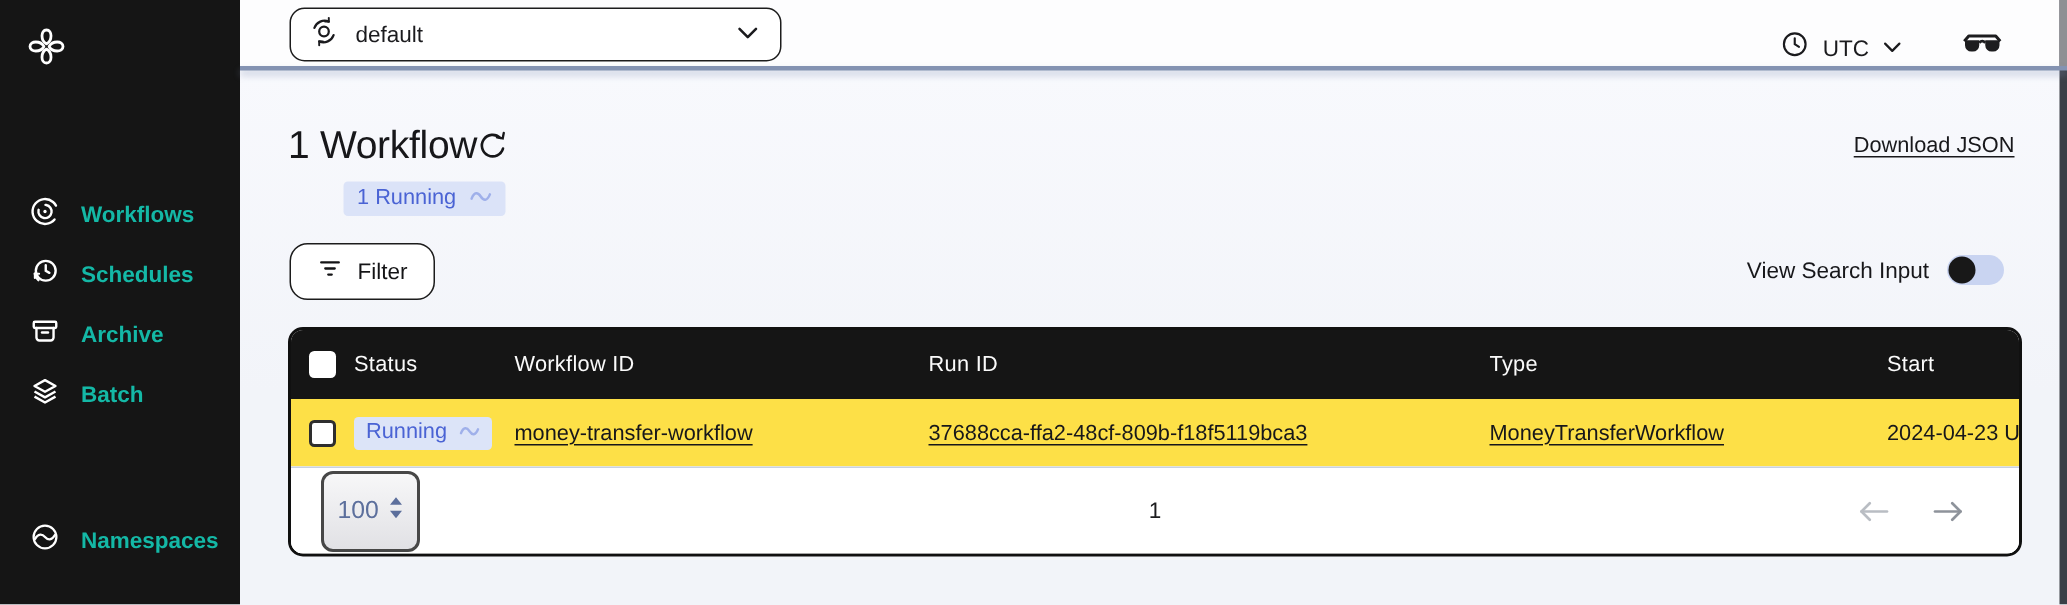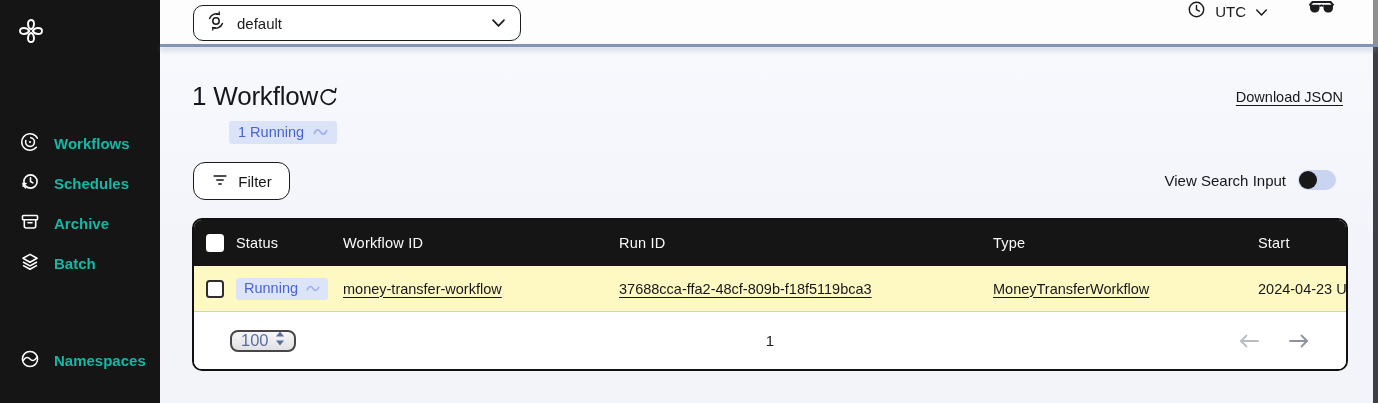--- a/index.html
+++ b/index.html
@@ -12,21 +12,21 @@
   .nav { position:absolute; left:0; top:123px; width:100%; }
   .nav-item { height:40px; display:flex; align-items:center; padding-left:19px; gap:13px; color:#14b8a6; font-size:15px; font-weight:600; cursor:pointer; }
   .nav-item svg { flex:0 0 auto; }
   .nav-bottom { position:absolute; left:0; top:340px; width:100%; }
 
   
   .topbar { position:absolute; left:160px; top:0; width:1218px; height:44px; background:#fdfdfe; z-index:2; }
   .ns-select { position:absolute; left:33px; top:5px; width:328px; height:36px; background:#fff; border:1.5px solid #1c1c1c; border-radius:10px; display:flex; align-items:center; padding:0 14px 0 11px; gap:10px; cursor:pointer; }
   .ns-select .ns-label { font-size:15px; color:#1b1b1e; }
   .ns-select .chev { margin-left:auto; }
-  .tz-cluster { position:absolute; right:43px; top:0; height:44px; display:flex; align-items:flex-start; }
+  .tz-cluster { position:absolute; right:43px; top:0; height:44px; display:flex; align-items:flex-end; }
   .tz-btn { display:flex; align-items:center; gap:9px; cursor:pointer; }
   .tz-label { font-size:15px; color:#1b1b1e; }
   .labs { margin-left:40px; cursor:pointer; display:flex; align-items:center; }
   .divider { position:absolute; left:160px; top:44px; width:1218px; height:3px; background:#8493b2; z-index:6; box-shadow:0 3px 5px rgba(130,145,180,.45); }
 
   
   .edge-strip { position:absolute; right:0; top:0; width:5px; height:403px; background:#3b3f47; z-index:4; }
   .edge-strip-top { position:absolute; right:0; top:0; width:5px; height:44px; background:#8f9094; z-index:4; }
 
   
@@ -44,35 +44,35 @@
   .filter-btn { position:absolute; left:33px; top:115px; width:97px; height:38px; background:#fff; border:1.5px solid #1c1c1c; border-radius:12px; display:flex; align-items:center; justify-content:center; gap:9px; font-size:15px; font-weight:500; color:#141416; cursor:pointer; }
 
   .vsi-row { position:absolute; right:42px; top:123px; display:flex; align-items:center; gap:12px; }
   .vsi-label { font-size:15px; color:#17171a; }
   .toggle { width:38px; height:20px; border-radius:10px; background:#c9d4f1; position:relative; cursor:pointer; }
   .toggle-knob { position:absolute; left:1px; top:1px; width:18px; height:18px; border-radius:50%; background:#181818; }
 
   
   .wf-table { position:absolute; left:32px; top:171px; width:1156px; background:#fff; border:2px solid #101010; border-radius:10px; overflow:hidden; }
   .thead { height:46px; background:#151515; display:flex; align-items:center; padding-left:12px; }
-  .trow  { height:45px; background:#fef9c3; display:flex; align-items:center; padding-left:12px; }
+  .trow  { height:45px; background:#fde047; display:flex; align-items:center; padding-left:12px; }
   .col-check { width:30px; display:flex; align-items:center; }
   .col-status { width:107px; }
   .col-wf { width:276px; }
   .col-run { width:374px; }
   .col-type { width:265px; }
   .col-start { flex:1; min-width:0; white-space:nowrap; overflow:hidden; }
   .th { color:#fafafa; font-size:14.5px; font-weight:500; letter-spacing:0.2px; }
   .cb-header { width:18px; height:18px; background:#fff; border-radius:3.5px; cursor:pointer; }
   .cb-row { width:18px; height:18px; background:#fff; border:2px solid #2e2e2e; border-radius:3.5px; cursor:pointer; }
   .cell-link { font-size:14.5px; color:#17171a; text-decoration:underline; text-underline-offset:2.5px; cursor:pointer; }
   .cell-text { font-size:14.5px; color:#17171a; }
   .row-badge { display:inline-flex; align-items:center; gap:8px; background:#dce4f8; border-radius:3px; padding:2.5px 8px 3.5px 8px; font-size:14.5px; font-weight:500; color:#4a63d4; }
   .tfoot { height:58px; background:#fff; border-top:1.5px solid #c7d1e3; display:flex; align-items:center; padding:0 36px 0 20px; position:relative; }
-  .page-size { height:22px; min-width:58px; border:2px solid #474747; border-radius:8px; background:linear-gradient(180deg,#f7f7f8,#e1e1e5); display:flex; align-items:center; justify-content:space-between; gap:6px; padding:0 9px; cursor:pointer;margin-left:16px; }
+  .page-size { height:54px; min-width:58px; border:2px solid #474747; border-radius:8px; background:linear-gradient(180deg,#f7f7f8,#e1e1e5); display:flex; align-items:center; justify-content:space-between; gap:6px; padding:0 9px; cursor:pointer; }
   .page-size-val { font-size:16.5px; color:#5c6f9c; }
   .page-indicator { position:absolute; left:50%; transform:translateX(-50%); font-size:15px; color:#1d1d1f; }
   .pager-arrows { margin-left:auto; display:flex; align-items:center; gap:28px; }
   .pager-arrows .arrow { cursor:pointer; display:flex; }
 </style>
 </head>
 <body>
 
 <div class="sidebar">
   <div class="logo">

